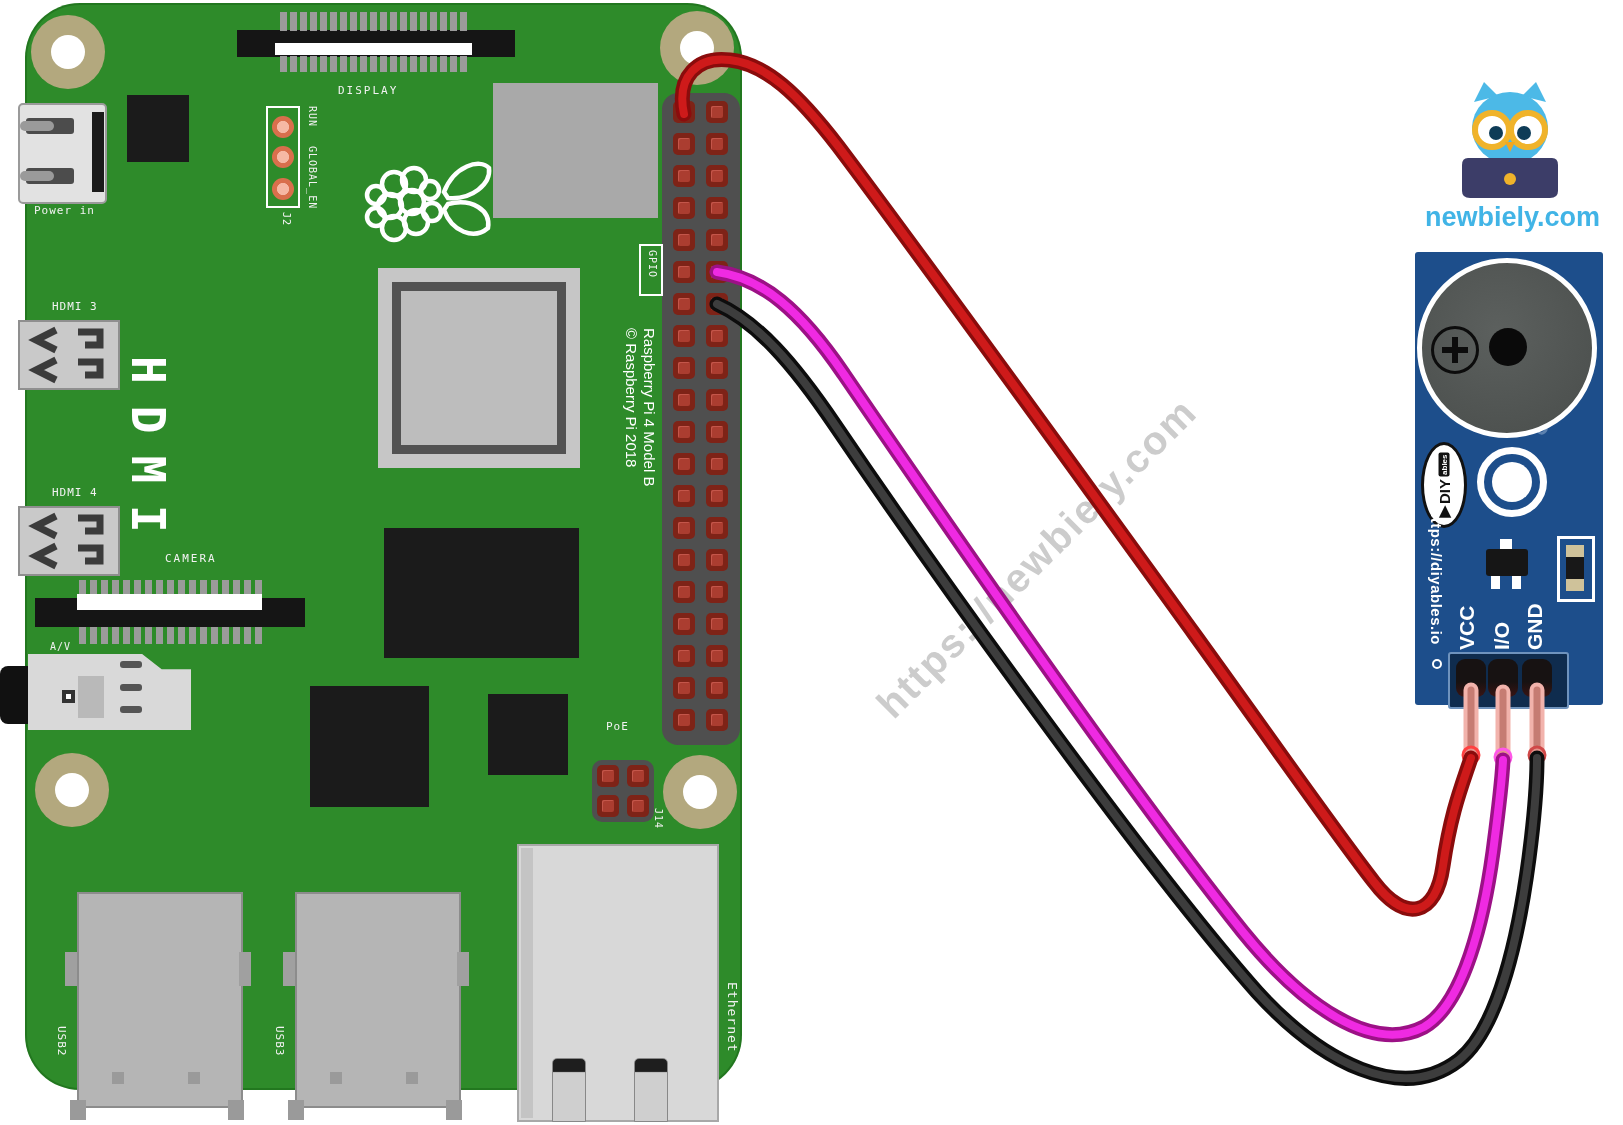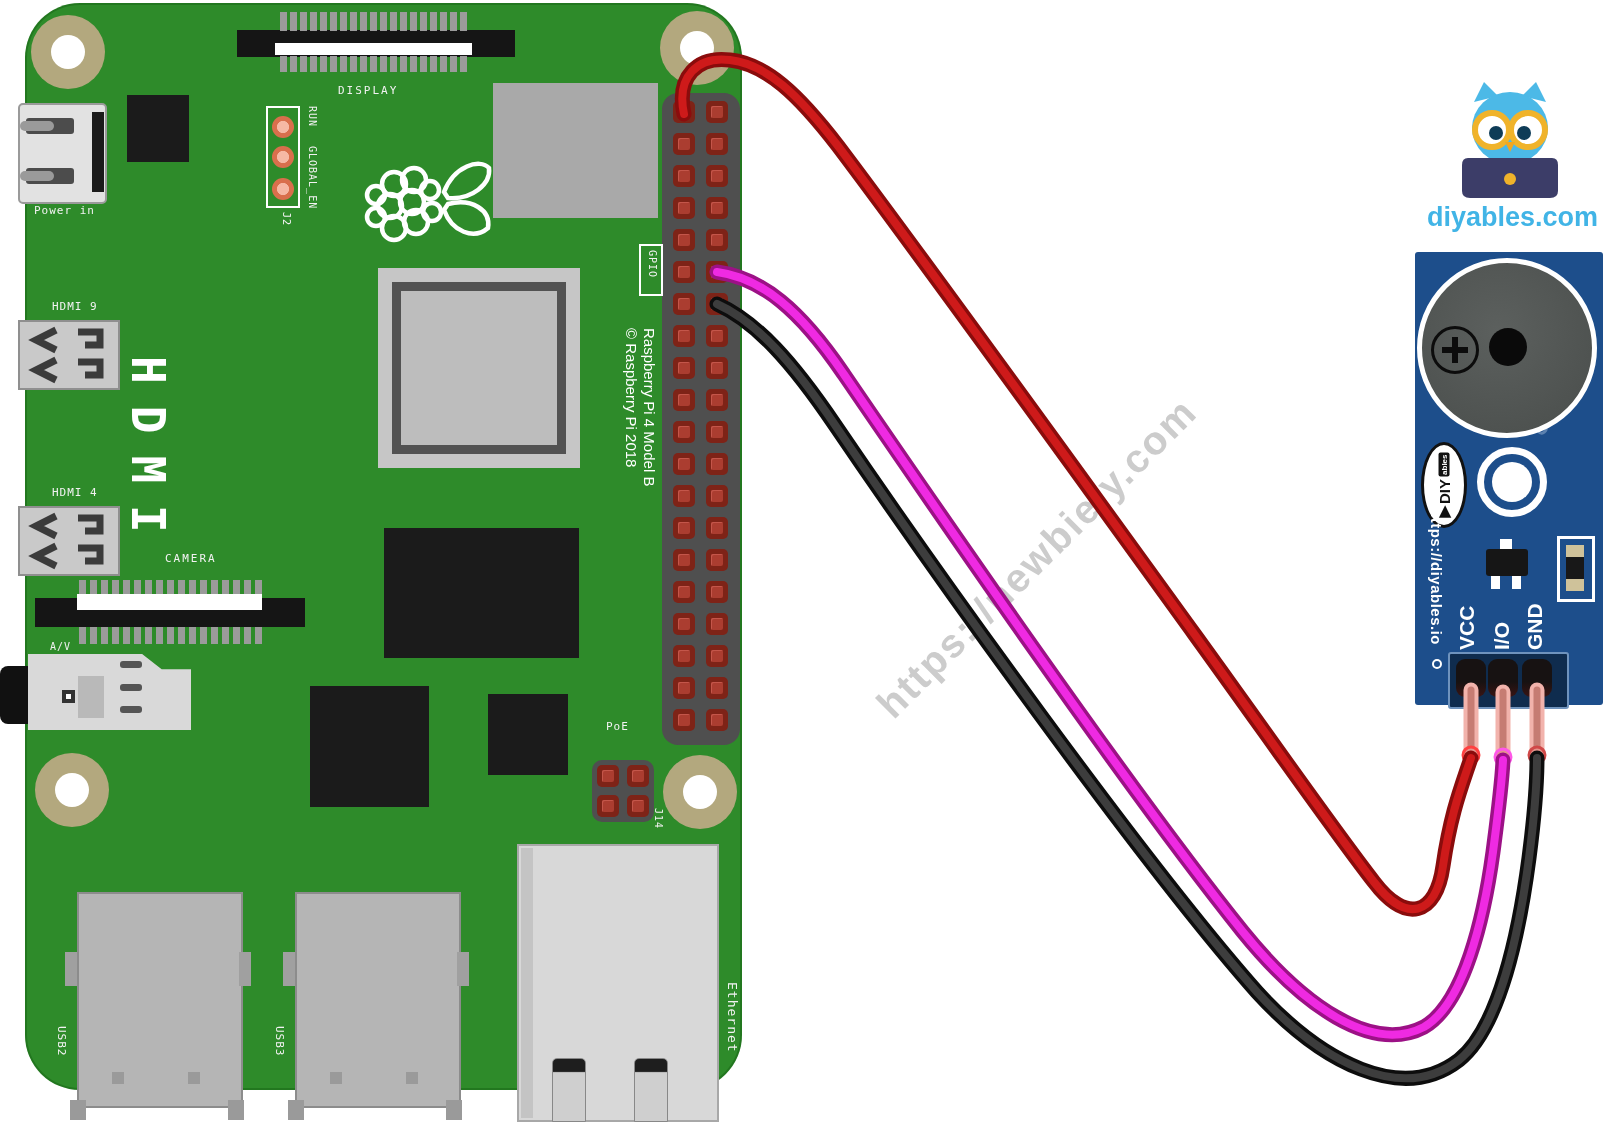--- a/index.html
+++ b/index.html
@@ -155,21 +155,21 @@
   <div class="grayrect" style="left:493px;top:83px;width:165px;height:135px;"></div>
 
   <div class="cpu-outer">
       <div class="cpu-inner"></div>
     </div>
 
   <div class="chip" style="left:384px;top:528px;width:195px;height:130px;"></div>
   <div class="chip" style="left:310px;top:686px;width:119px;height:121px;"></div>
   <div class="chip" style="left:488px;top:694px;width:80px;height:81px;"></div>
 
-  <div class="silk" style="left:52px;top:300px;">HDMI 9</div>
+  <div class="silk" style="left:52px;top:300px;">HDMI 3</div>
   <div class="hdmi-body" style="top:320px;">
     <svg width="98" height="66" viewBox="0 0 98 66">
         <g stroke="#3b3b3b" stroke-width="7" fill="none">
       <path d="M36 8 L16 18 L36 28"></path>
           <path d="M36 38 L16 48 L36 58"></path>
       <path d="M58 10 h22 v13 h-15"></path>
           <path d="M58 40 h22 v13 h-15"></path>
         </g>
       </svg>
   </div>
@@ -252,21 +252,21 @@
     <ellipse cx="60" cy="48" rx="38" ry="36" fill="#4cb9e7"></ellipse>
     <circle cx="42" cy="50" r="17" fill="#fff" stroke="#f0b32a" stroke-width="6"></circle>
     <circle cx="78" cy="50" r="17" fill="#fff" stroke="#f0b32a" stroke-width="6"></circle>
     <line x1="57" y1="46" x2="63" y2="46" stroke="#f0b32a" stroke-width="5"></line>
     <circle cx="46" cy="53" r="7" fill="#0e3c57"></circle>
     <circle cx="74" cy="53" r="7" fill="#0e3c57"></circle>
     <polygon points="55,62 65,62 60,72" fill="#f2a71f"></polygon>
     <path d="M18 78 L102 78 Q108 78 108 85 L108 111 Q108 118 100 118 L20 118 Q12 118 12 111 L12 85 Q12 78 18 78 Z" fill="#3c3d68"></path>
     <circle cx="60" cy="99" r="6" fill="#f0b32a"></circle>
   </svg>
-  <div class="site-name">diyables.com</div>
+  <div class="site-name">newbiely.com</div>
 
   <div class="module">
     <div class="mod-watermark">https://diyables.io</div>
     <div class="buzzer"></div>
     <div class="buzzer-plus"></div>
     <div class="buzzer-dot"></div>
     <div class="diy-oval">
       <div class="diy-rot">
           <span>▶</span>
           <span>DIY</span>

